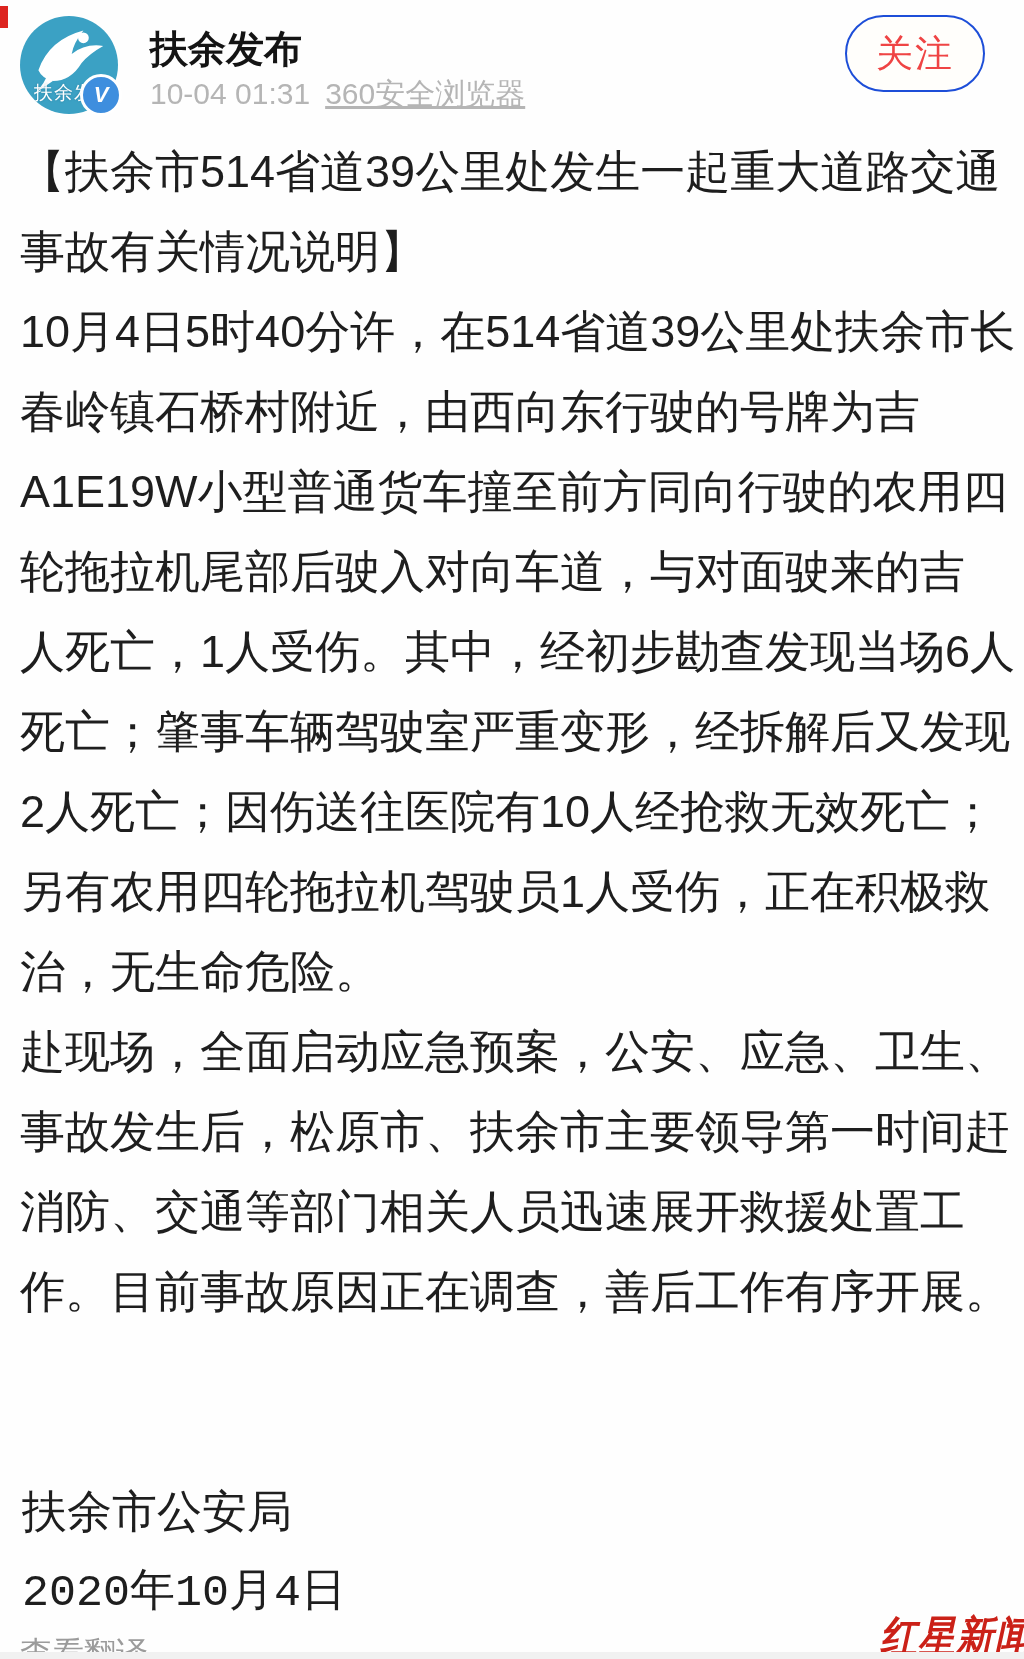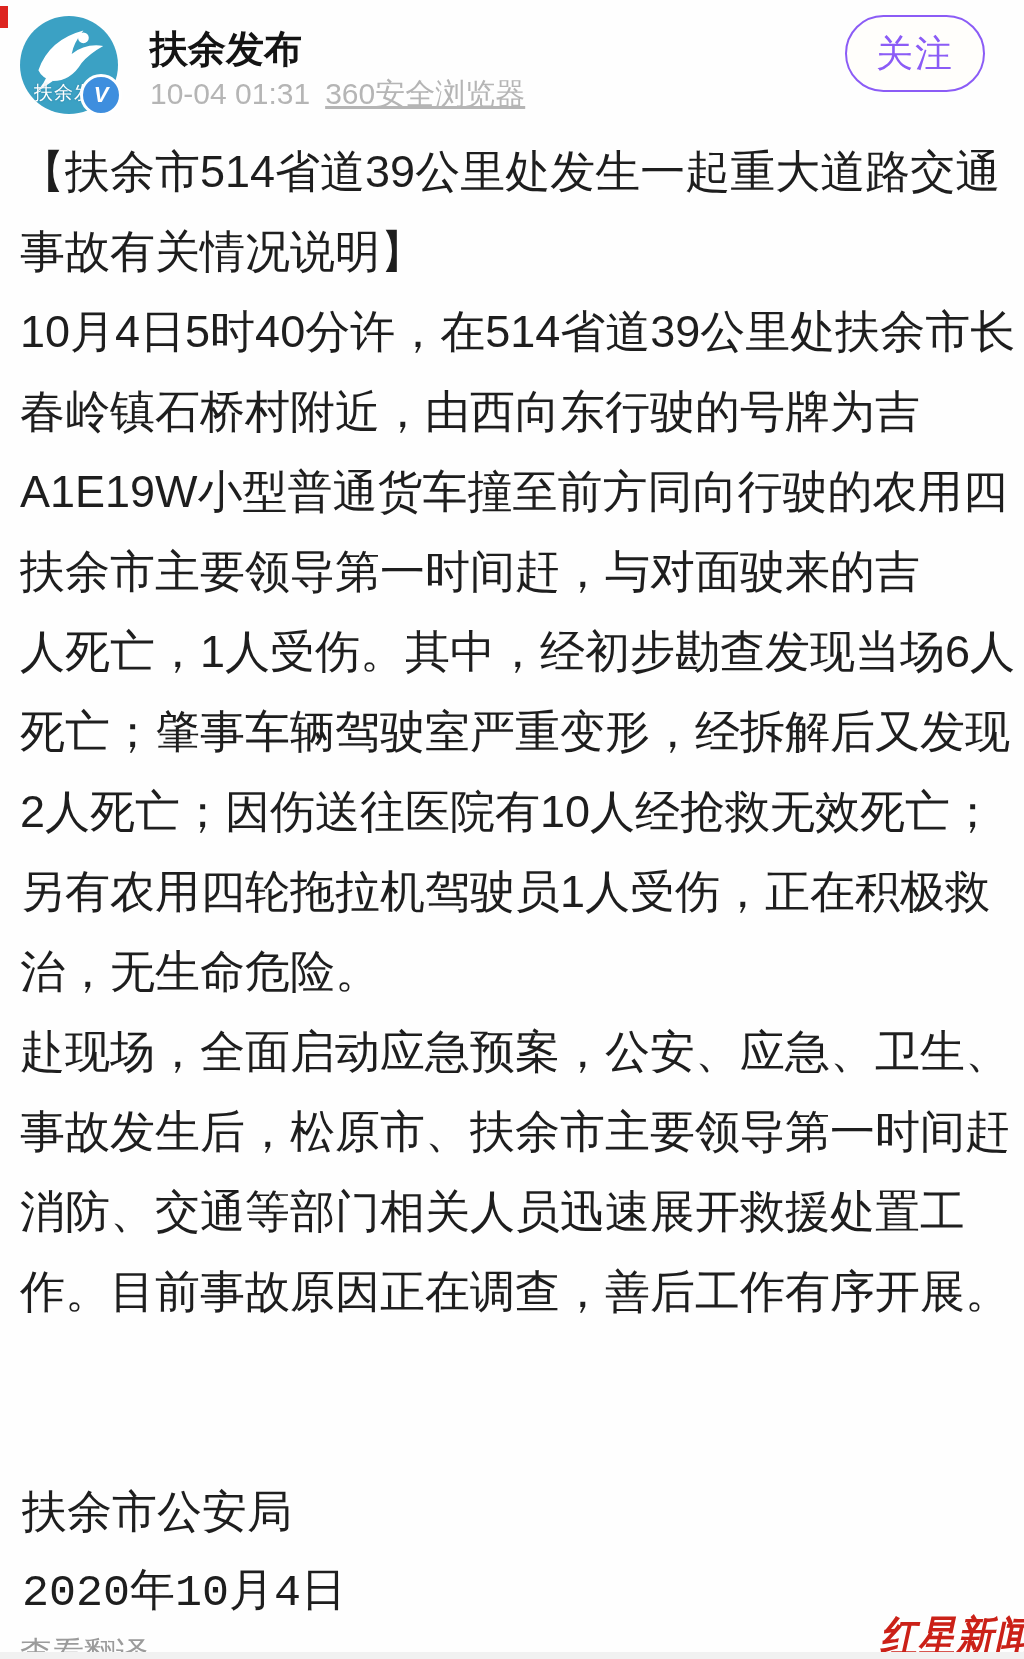--- a/index.html
+++ b/index.html
@@ -37,22 +37,22 @@
     position:absolute;left:150px;top:24px;
     font-size:38px;font-weight:700;color:#141414;cursor:pointer;
   }
   .sub-row{
     position:absolute;left:150px;top:74px;
     font-size:30px;color:#b5b5b5;white-space:nowrap;
   }
   .sub-row .src{margin-left:15px;cursor:pointer;text-decoration:underline;}
   .follow-btn{
     position:absolute;left:845px;top:15px;width:140px;height:77px;
-    border-radius:40px;border:2px solid #8b5cf6;background:#fffefb;
-    color:#8b5cf6;font-size:37px;line-height:73px;text-align:center;
+    border-radius:40px;border:2px solid #1d4ed8;background:#fffefb;
+    color:#ef4444;font-size:37px;line-height:73px;text-align:center;
     font-family:inherit;padding:0;cursor:pointer;letter-spacing:2px;
   }
   
   .body-text{
     position:absolute;left:20px;top:132px;width:988px;
   }
   .tline{
     height:80px;line-height:80px;font-size:45px;color:#1e1e1e;
     white-space:nowrap;
   }
@@ -112,21 +112,21 @@
   </div>
 
   <button class="follow-btn">关注</button>
 
   <div class="body-text">
     <div class="tline">【扶余市514省道39公里处发生一起重大道路交通</div>
     <div class="tline">事故有关情况说明】</div>
     <div class="tline">10月4日5时40分许，在514省道39公里处扶余市长</div>
     <div class="tline">春岭镇石桥村附近，由西向东行驶的号牌为吉</div>
     <div class="tline">A1E19W小型普通货车撞至前方同向行驶的农用四</div>
-    <div class="tline">扶余市主要领导第一时间赶，与对面驶来的吉</div>
+    <div class="tline">轮拖拉机尾部后驶入对向车道，与对面驶来的吉</div>
     <div class="tline">人死亡，1人受伤。其中，经初步勘查发现当场6人</div>
     <div class="tline">死亡；肇事车辆驾驶室严重变形，经拆解后又发现</div>
     <div class="tline">2人死亡；因伤送往医院有10人经抢救无效死亡；</div>
     <div class="tline">另有农用四轮拖拉机驾驶员1人受伤，正在积极救</div>
     <div class="tline">治，无生命危险。</div>
     <div class="tline">赴现场，全面启动应急预案，公安、应急、卫生、</div>
     <div class="tline">事故发生后，松原市、扶余市主要领导第一时间赶</div>
     <div class="tline">消防、交通等部门相关人员迅速展开救援处置工</div>
     <div class="tline">作。目前事故原因正在调查，善后工作有序开展。</div>
   </div>

